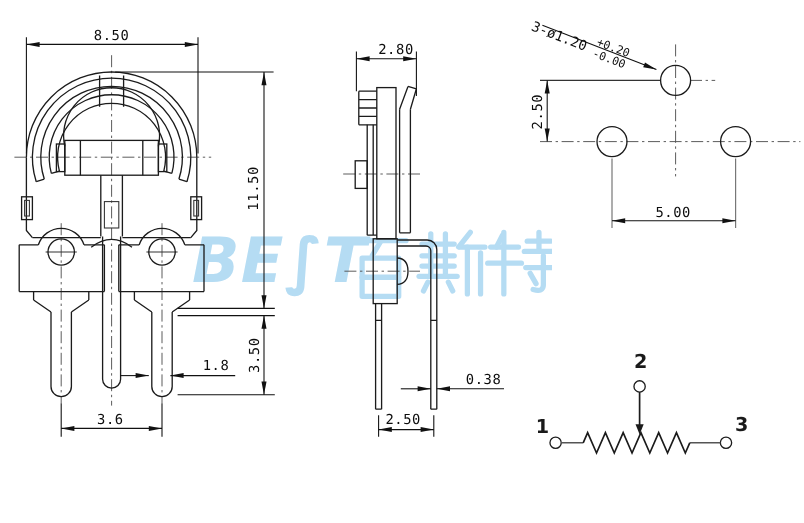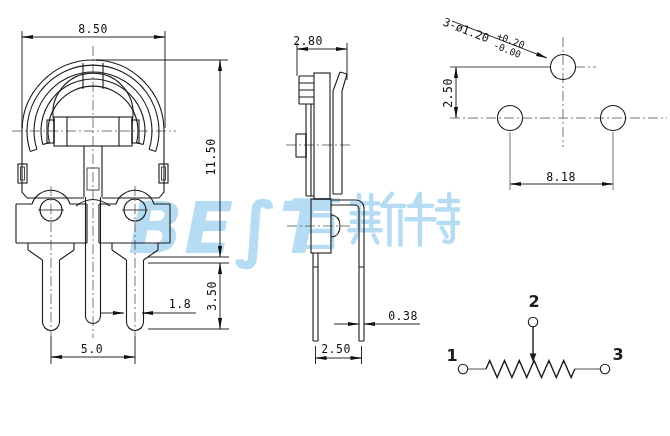--- a/index.html
+++ b/index.html
@@ -19,22 +19,22 @@
        font-size:11.5px;color:#0d0d0d;letter-spacing:0.5px;white-space:nowrap;}
   .lbl.v{transform:translate(-50%,-50%) rotate(-90deg);}
   .leader{position:absolute;left:447px;top:12px;transform:rotate(21deg);transform-origin:0 0;
           font-family:"DejaVu Sans Mono",monospace;font-size:11.5px;color:#0d0d0d;
           white-space:nowrap;display:flex;align-items:center;}
   .tol{display:inline-flex;flex-direction:column;margin-left:7px;font-size:9.5px;line-height:1.05;
        transform:translateY(-1px);}
   .schnum{position:absolute;transform:translate(-50%,-50%);font-family:"DejaVu Sans",sans-serif;
           font-size:16px;font-weight:600;color:#1a1a1a;}
   
-  .wm-best{position:absolute;left:128px;top:191px;font-family:"DejaVu Sans",sans-serif;
-           font-weight:bold;font-style:italic;font-size:72px;line-height:1.05;color:#b5dcf3;
+  .wm-best{position:absolute;left:160px;top:191px;font-family:"DejaVu Sans",sans-serif;
+           font-weight:bold;font-style:italic;font-size:52px;line-height:1.05;color:#b5dcf3;
            letter-spacing:1px;user-select:none;}
   .wm-cn{position:absolute;left:290px;top:188px;}
   .wm-cn path{stroke:#b5dcf3;stroke-width:3.6;fill:none;stroke-linecap:round;stroke-linejoin:round;}
 </style>
 </head>
 <body>
 
 <div class="canvas">
 
   <div class="wm-best"><span>BE</span><span>∫</span><span>T</span></div>
@@ -209,33 +209,33 @@
                L563.7,360.5 L571.1,377.5 L574.8,369"></path>
       <path class="res" d="M533,326.7 V356"></path>
       <polygon points="533,362 529.6,353.5 536.4,353.5" fill="#1b1b1b"></polygon>
     </g>
   </svg>
 
   <div class="lbl" style="left:93px;top:29px;">8.50</div>
   <div class="lbl v" style="left:211px;top:157px;">11.50</div>
   <div class="lbl" style="left:180px;top:304px;">1.8</div>
   <div class="lbl v" style="left:212px;top:296px;">3.50</div>
-  <div class="lbl" style="left:92px;top:349px;">5.0</div>
-
-  <div class="lbl" style="left:308px;top:41px;">2.80</div>
+  <div class="lbl" style="left:92px;top:349px;">3.6</div>
+
+  <div class="lbl" style="left:330px;top:41px;">2.80</div>
   <div class="lbl" style="left:403px;top:316px;">0.38</div>
   <div class="lbl" style="left:336px;top:349px;">2.50</div>
 
   <div class="leader">
     <span>3-ø1.20</span>
     <span class="tol">
       <span>+0.20</span>
       <span>-0.00</span>
     </span>
   </div>
   <div class="lbl v" style="left:448px;top:93px;">2.50</div>
-  <div class="lbl" style="left:561px;top:177px;">8.18</div>
+  <div class="lbl" style="left:561px;top:177px;">5.00</div>
 
   <div class="schnum" style="left:452px;top:355px;">1</div>
   <div class="schnum" style="left:534px;top:301px;">2</div>
   <div class="schnum" style="left:618px;top:354px;">3</div>
 
 </div>
 
 </body></html>

